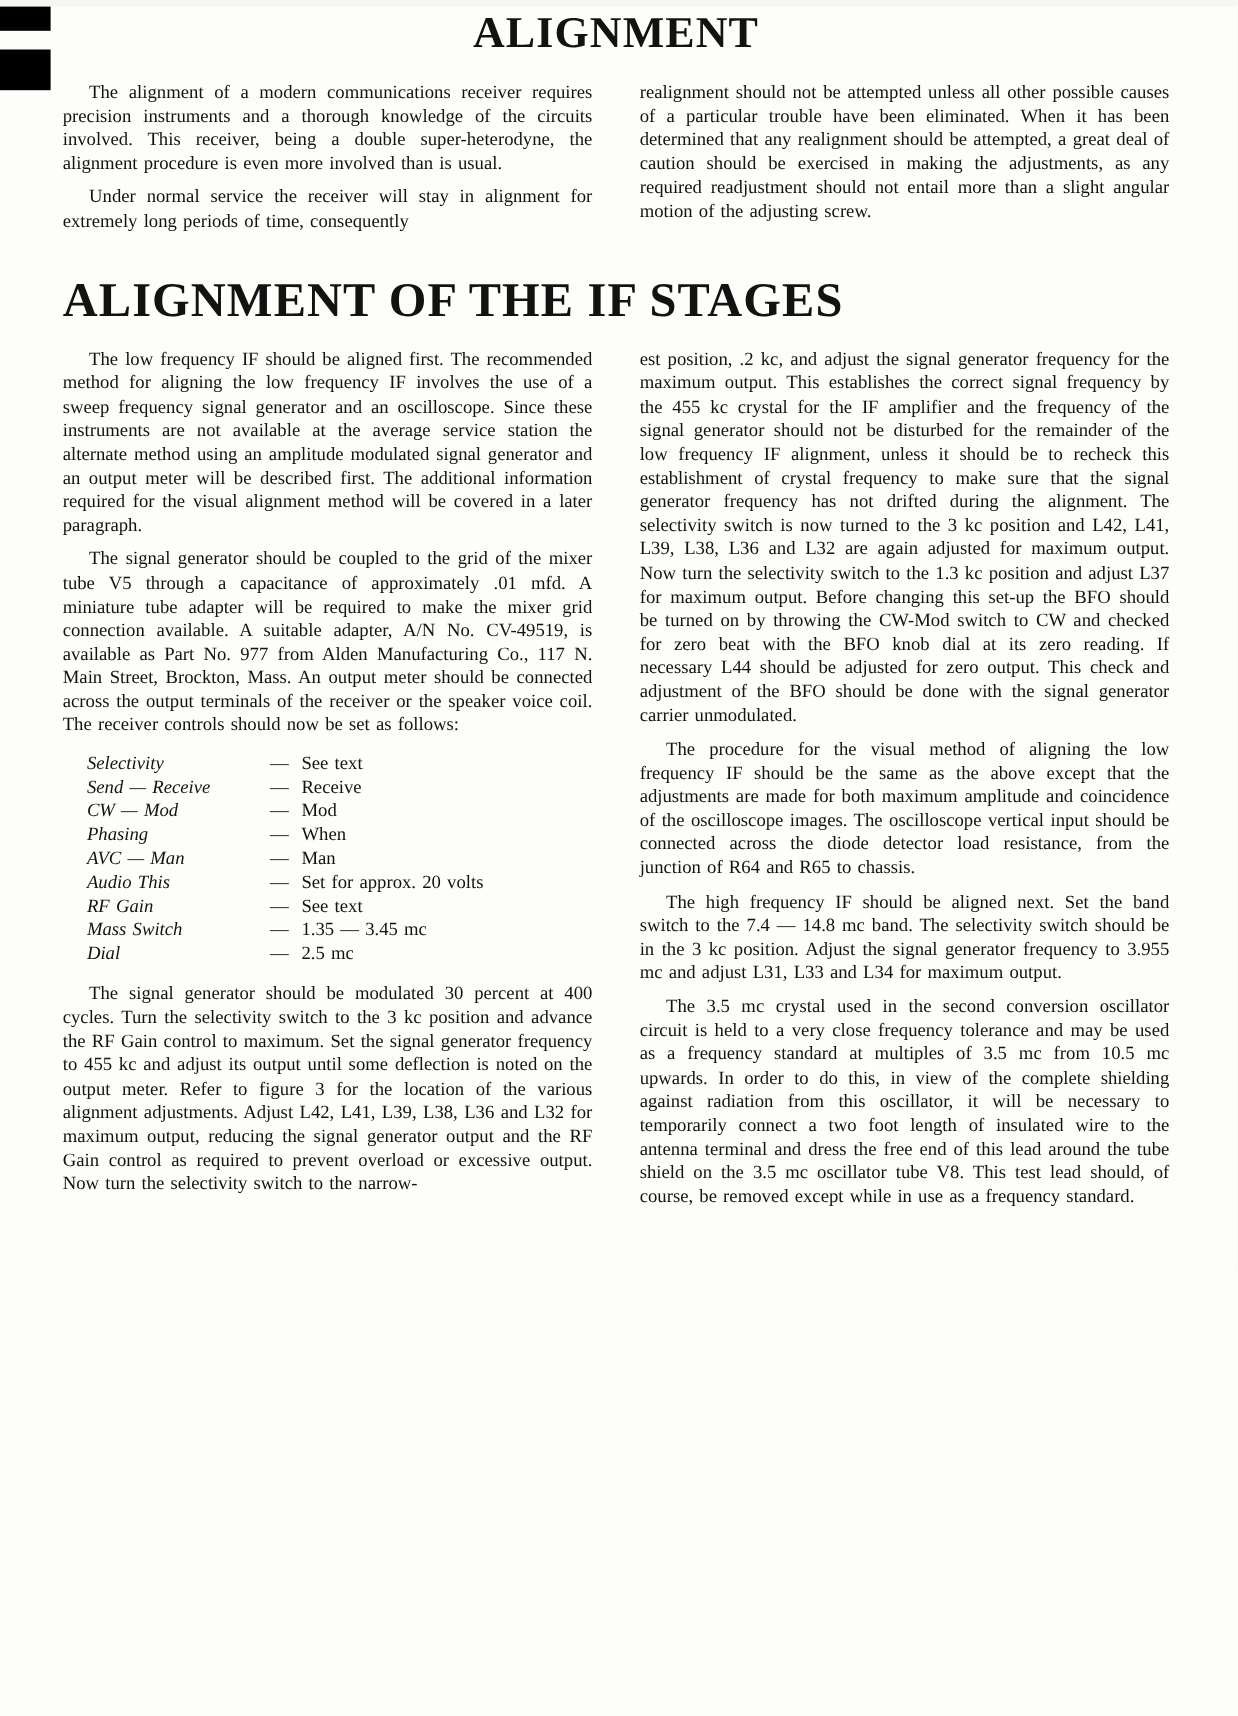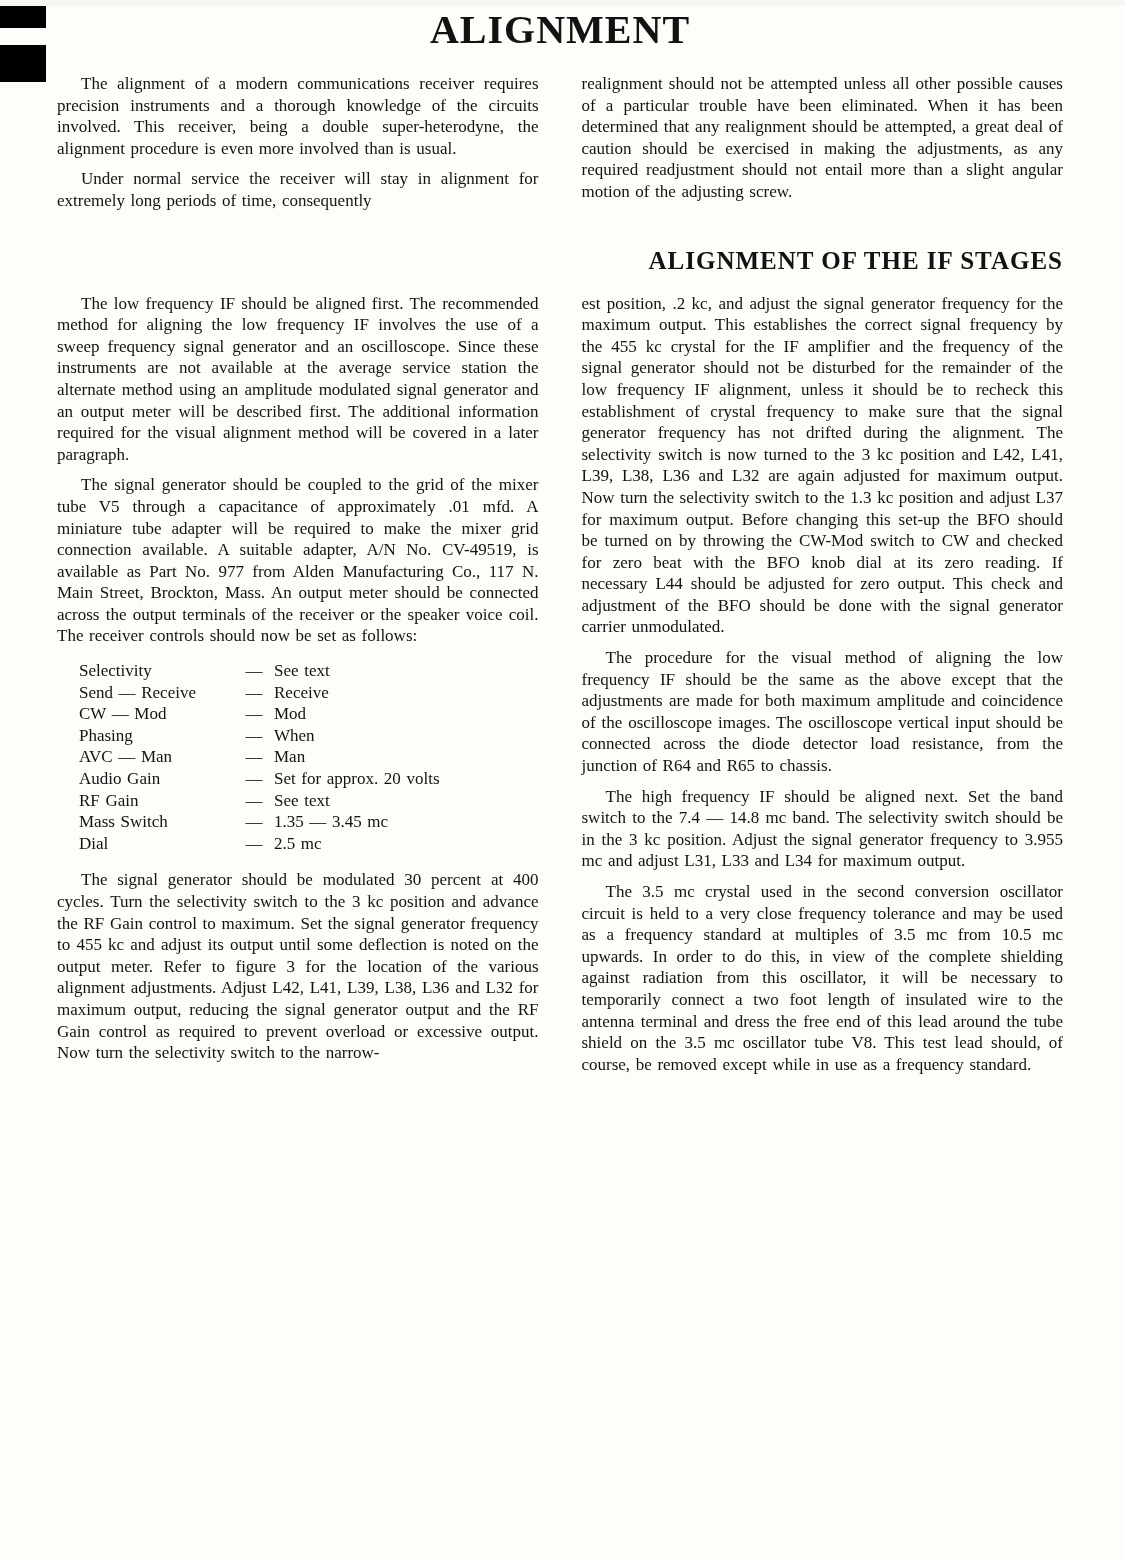--- a/index.html
+++ b/index.html
@@ -36,22 +36,22 @@
   }
   .chapter-title {
     margin: 6px 0 20px 0;
     text-align: center;
     font-size: 40px;
     font-weight: bold;
     letter-spacing: 1px;
   }
   .section-title {
     margin: 26px 0 18px 0;
-    text-align: right;
-    font-size: 25px;
+    text-align: left;
+    font-size: 44px;
     font-weight: bold;
     letter-spacing: 1px;
   }
   .two-col {
     display: flex;
     gap: 43px;
     font-size: 17px;
     line-height: 21.6px;
     text-align: justify;
     word-spacing: 0.08em;
@@ -66,21 +66,21 @@
   }
   .t-head, .t-row {
     display: grid;
     grid-template-columns: 155px 40px 1fr;
     line-height: 21.6px;
     text-align: left;
   }
   .t-head { font-weight: bold; margin-bottom: 2px; }
   .t-h-control { grid-column: 1; text-align: center; }
   .t-h-position { grid-column: 3; text-align: center; padding-right: 30px; }
-  .t-control { grid-column: 1; }
+  .t-control { grid-column: 1; font-style: italic; }
   .t-dash { grid-column: 2; text-align: center; }
   .t-position { grid-column: 3; }
 </style>
 </head>
 <body>
 
 <div class="page">
 
   <div class="print-mark mark-1"></div>
   <div class="print-mark mark-2"></div>
@@ -124,21 +124,21 @@
           <span class="t-control">Phasing</span>
           <span class="t-dash">—</span>
           <span class="t-position">When</span>
         </div>
         <div class="t-row">
           <span class="t-control">AVC — Man</span>
           <span class="t-dash">—</span>
           <span class="t-position">Man</span>
         </div>
         <div class="t-row">
-          <span class="t-control">Audio Gain</span>
+          <span class="t-control">Audio This</span>
           <span class="t-dash">—</span>
           <span class="t-position">Set for approx. 20 volts</span>
         </div>
         <div class="t-row">
           <span class="t-control">RF Gain</span>
           <span class="t-dash">—</span>
           <span class="t-position">See text</span>
         </div>
         <div class="t-row">
           <span class="t-control">Mass Switch</span>

